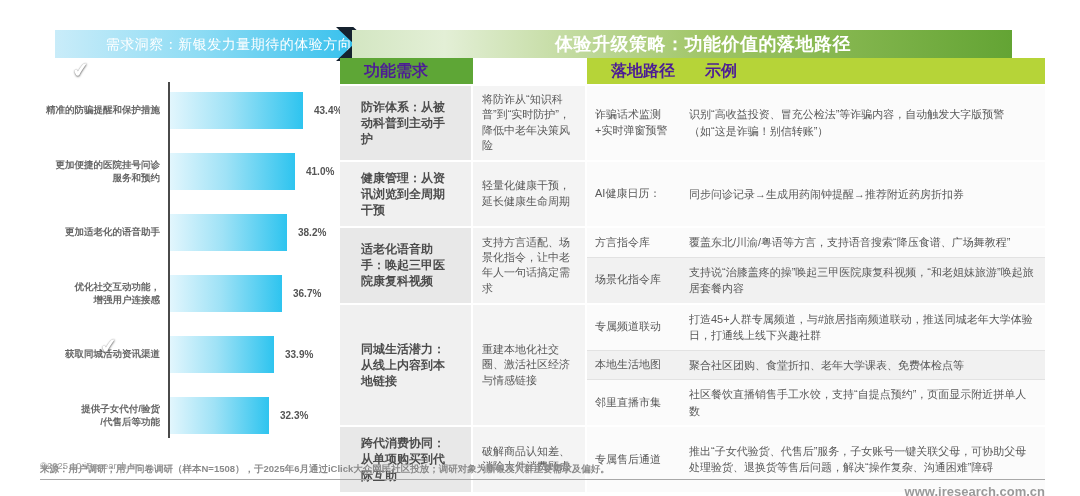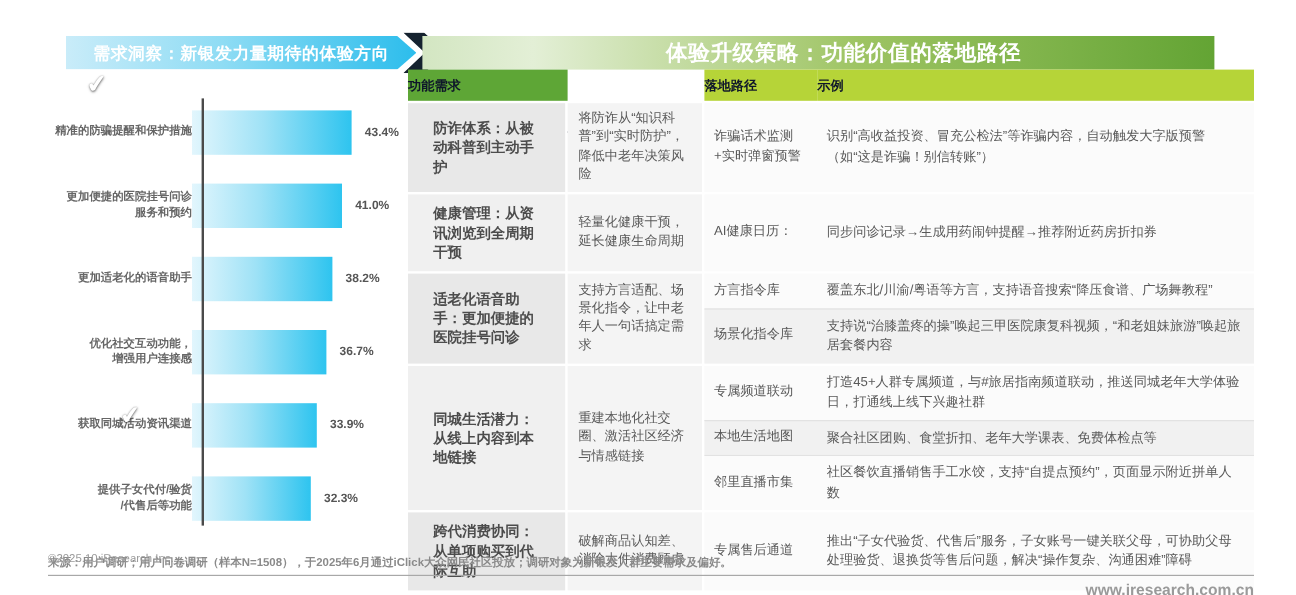--- a/index.html
+++ b/index.html
@@ -4,59 +4,60 @@
 <style>
   html,body{margin:0;padding:0;}
   body{font-family:"Liberation Sans","DejaVu Sans",sans-serif;background:#fff;}
   .page{position:relative;width:1080px;height:496px;background:#ffffff;overflow:hidden;}
 
   
   .banner-left{
     position:absolute;left:55px;top:30px;width:292px;height:28px;
     background:linear-gradient(90deg,#c9ecf9 0%,#8edcf4 45%,#2cbdec 100%);
     clip-path:polygon(0 0,calc(100% - 16px) 0,100% 50%,calc(100% - 16px) 100%,0 100%);
-    color:#fff;font-size:14px;font-weight:bold;line-height:28px;text-align:center;
+    color:#fff;font-size:14px;font-weight:normal;line-height:28px;text-align:center;
     letter-spacing:.5px;
+    padding-left:28px;
   }
   .chevron{
     position:absolute;left:336px;top:27px;width:36px;height:34px;background:#15222f;
     clip-path:polygon(0 0,48% 0,100% 50%,48% 100%,0 100%,50% 50%);
   }
   .banner-right{
     position:absolute;left:352px;top:30px;width:618px;height:28px;
     background:linear-gradient(90deg,#d3e6c2 0%,#e3efd6 14%,#9ec463 55%,#63a434 100%);
     color:#fff;font-size:18px;font-weight:bold;line-height:28px;text-align:center;
     letter-spacing:.5px;
     padding-left:42px;
   }
 
   
   .chart{position:absolute;left:40px;top:80px;width:305px;height:368px;}
   .axis-line{position:absolute;left:128px;top:2px;width:2px;height:356px;background:#4a4a4a;}
   .chart-row{display:flex;align-items:center;height:61px;}
   .chart-label{
-    width:120px;margin-right:0;text-align:right;font-size:9.5px;color:#666;
+    width:120px;margin-right:10px;text-align:right;font-size:9.5px;color:#666;
     line-height:1.3;white-space:pre-line;font-weight:600;
   }
   .chart-bar{
     height:37px;background:linear-gradient(90deg,#e2f6fd 0%,#9fe2f6 45%,#2ec4ef 100%);
   }
   .chart-value{margin-left:11px;font-size:10px;color:#555;font-weight:bold;}
   .check{
     position:absolute;color:#ffffff;font-size:21px;font-weight:bold;
     text-shadow:0 1px 2px rgba(40,40,40,.6),0 0 1px rgba(40,40,40,.5);
     transform:rotate(-6deg);
   }
   .check-1{left:72px;top:58px;}
   .check-2{left:100px;top:334px;}
 
   
   .table{position:absolute;left:340px;top:58px;width:705px;}
   .thead{display:flex;height:26px;}
-  .th{color:#0f172a;font-size:11px;font-weight:bold;display:flex;align-items:center;padding-left:0;box-sizing:border-box;}
+  .th{color:#4c1d95;font-size:16px;font-weight:bold;display:flex;align-items:center;padding-left:24px;box-sizing:border-box;}
   .th-need{width:133px;background:#5ea636;}
   .th-value{width:114px;background:#84bd3b;margin-top:47px;}
   .th-path{width:94px;background:#b6d438;}
   .th-example{flex:1;background:#b6d438;}
 
   .trow{display:flex;gap:2px;margin-top:2px;}
   .cell{box-sizing:border-box;font-size:11px;color:#595959;}
   .cell-need{
     width:131px;display:flex;align-items:center;padding:8px 21px;
     font-size:12px;font-weight:bold;color:#4c4c4c;line-height:1.35;
@@ -154,21 +155,21 @@
           <div class="cell cell-need">健康管理：从资讯浏览到全周期干预</div>
           <div class="cell cell-value">轻量化健康干预，延长健康生命周期</div>
           <div class="subrows">
             <div class="subrow">
               <div class="cell cell-path">AI健康日历：</div>
               <div class="cell cell-example">同步问诊记录→生成用药闹钟提醒→推荐附近药房折扣券</div>
             </div>
           </div>
         </div>
         <div class="trow">
-          <div class="cell cell-need">适老化语音助手：更加便捷的医院挂号问诊</div>
+          <div class="cell cell-need">适老化语音助手：唤起三甲医院康复科视频</div>
           <div class="cell cell-value">支持方言适配、场景化指令，让中老年人一句话搞定需求</div>
           <div class="subrows">
             <div class="subrow">
               <div class="cell cell-path">方言指令库</div>
               <div class="cell cell-example">覆盖东北/川渝/粤语等方言，支持语音搜索“降压食谱、广场舞教程”</div>
             </div>
             <div class="subrow">
               <div class="cell cell-path">场景化指令库</div>
               <div class="cell cell-example">支持说“治膝盖疼的操”唤起三甲医院康复科视频，“和老姐妹旅游”唤起旅居套餐内容</div>
             </div>

